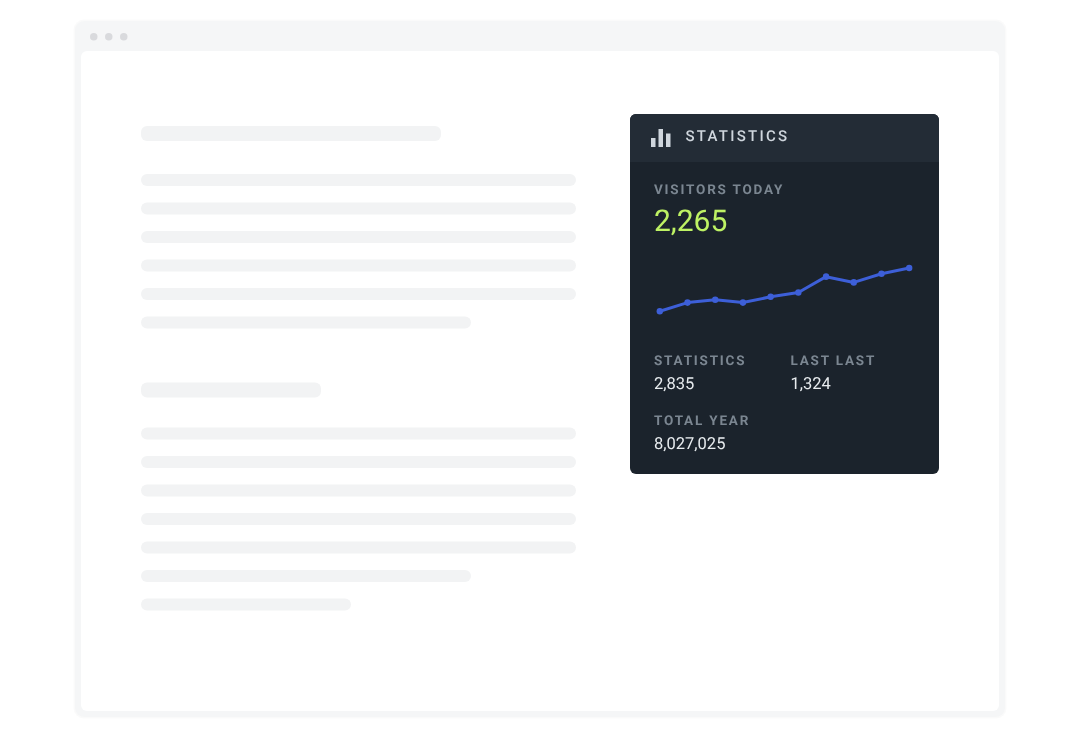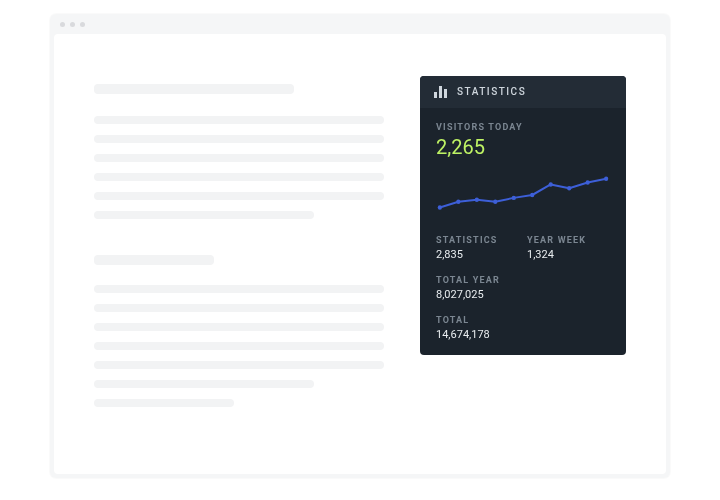--- a/index.html
+++ b/index.html
@@ -166,30 +166,26 @@
               <circle cx="176" cy="11.68" r="2.2" fill="#3d5fd8"></circle>
             </g>
         </svg>
 
         <div class="grid2">
           <div>
             <div class="label">STATISTICS</div>
             <div class="val">2,835</div>
           </div>
           <div>
-            <div class="label">YEAR WEEK</div>
+            <div class="label">LAST LAST</div>
             <div class="val">1,324</div>
           </div>
           <div>
             <div class="label">TOTAL YEAR</div>
             <div class="val">8,027,025</div>
           </div>
         </div>
 
-        <div class="grid1">
-          <div class="label">TOTAL</div>
-          <div class="val">14,674,178</div>
-        </div>
       </div>
     </div>
 
   </div>
 </div>
 
 </body></html>

